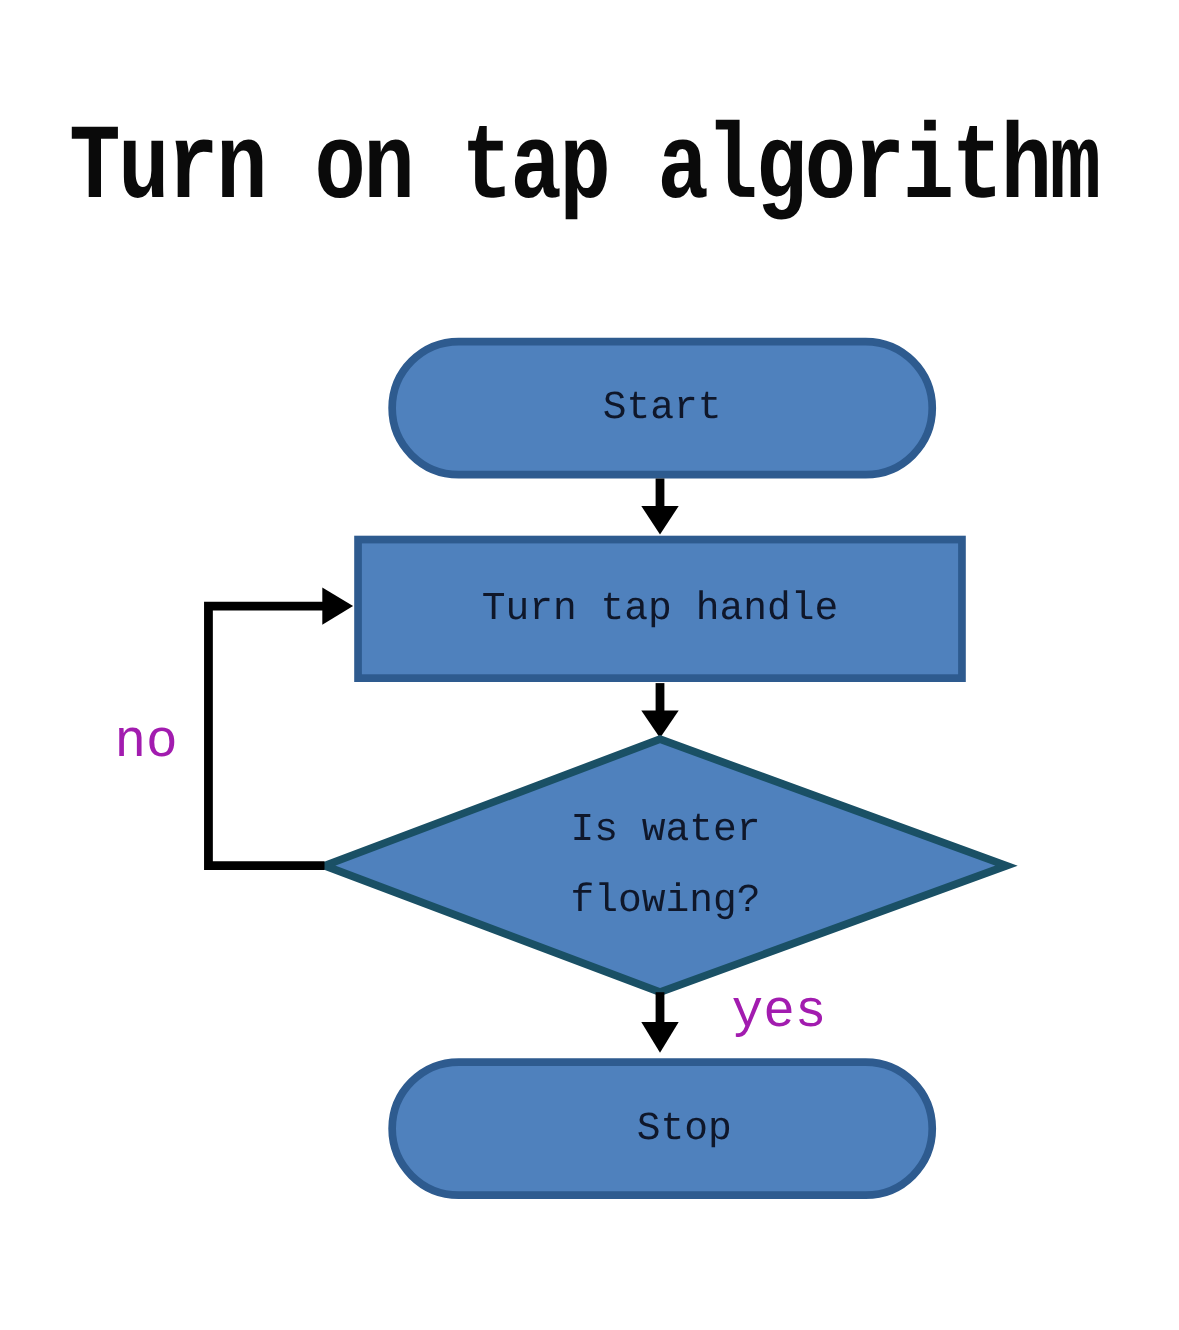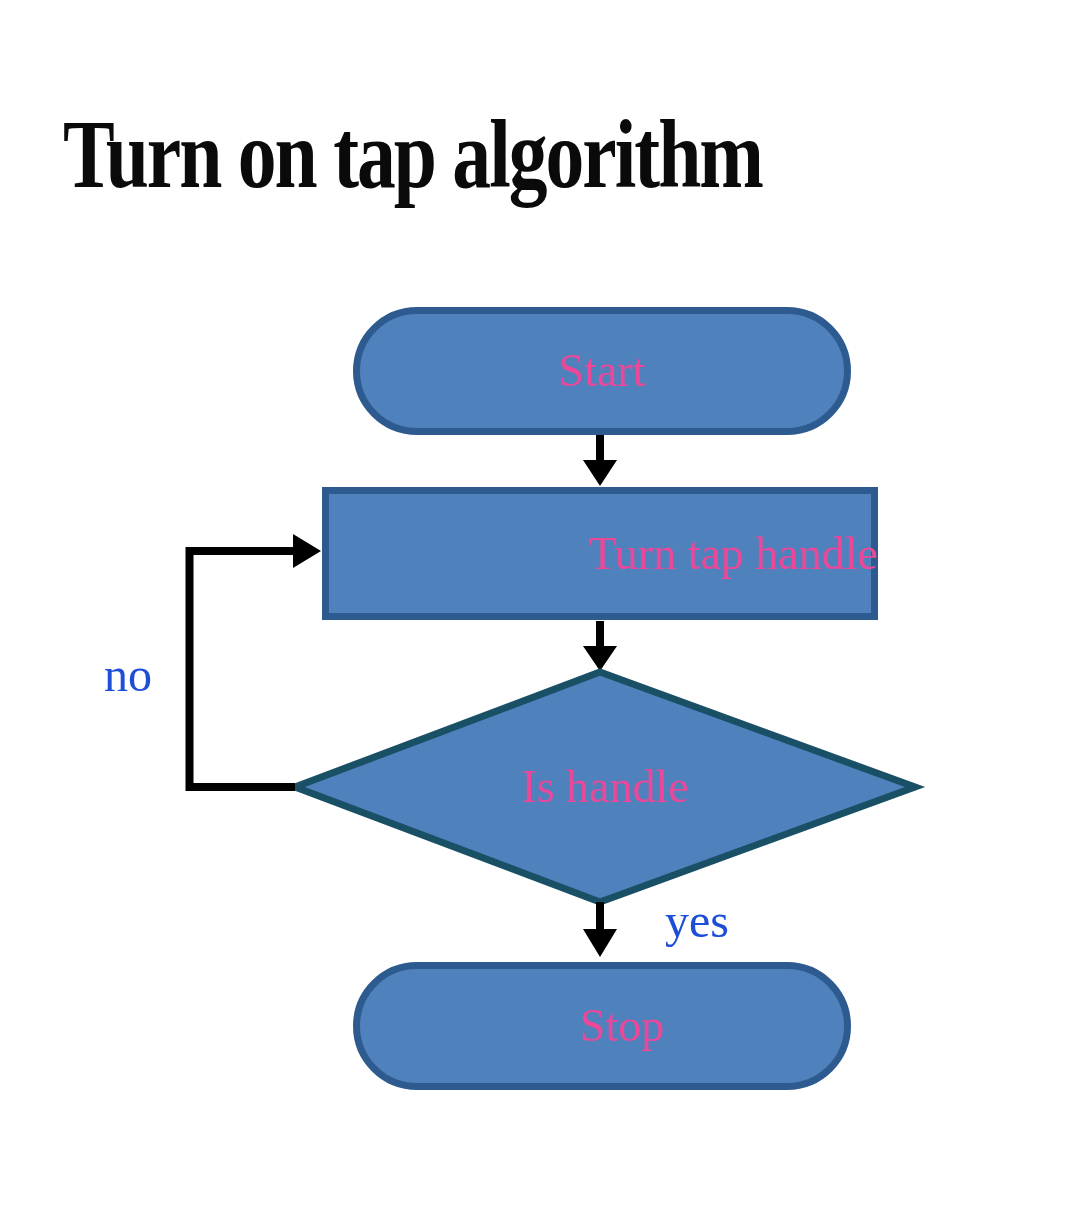--- a/index.html
+++ b/index.html
@@ -2,21 +2,21 @@
 <html><head>
 <meta charset="utf-8">
 <style>
   html, body { margin: 0; padding: 0; background: #ffffff; }
   .canvas {
     position: relative;
     width: 1016px;
     height: 1209px;
     background: #ffffff;
     overflow: hidden;
-    font-family: Liberation Serif, serif;
+    font-family: Liberation Mono, monospace;
   }
   .page-title {
     position: absolute;
     left: 63px;
     top: 106px;
     font-size: 97px;
     font-weight: 700;
     color: #0a0a0a;
     letter-spacing: -2.5px;
     white-space: nowrap;
@@ -28,31 +28,31 @@
     position: absolute;
     left: 0;
     top: 0;
   }
   .node-label {
     position: absolute;
     display: flex;
     flex-direction: column;
     align-items: center;
     justify-content: center;
-    color: #ec4899;
-    font-size: 46px;
+    color: #0f172a;
+    font-size: 36px;
     line-height: 1;
     text-align: center;
     pointer-events: none;
   }
   .node-label .line { line-height: 66px; }
   .decision-label .line { line-height: 64px; }
   .edge-label {
     position: absolute;
-    color: #1d4ed8;
+    color: #a21caf;
     font-size: 48px;
     line-height: 1;
     white-space: nowrap;
   }
 </style>
 </head>
 <body>
 
 <div class="canvas">
 
@@ -82,26 +82,27 @@
     <polygon points="293,534 293,568 321,551" fill="#000000"></polygon>
 
     <rect x="356.5" y="965.5" width="491" height="121" rx="60.5" ry="60.5" stroke-width="7" fill="#4F81BD"></rect>
     <rect x="356.5" y="965.5" width="491" height="121" rx="60.5" ry="60.5" fill="none" stroke-width="7" stroke="#2E5B8F"></rect>
   </svg>
 
   <div class="node-label" style="left:355px; top:307px; width:494px; height:128px;">
     <span class="line">Start</span>
   </div>
 
-  <div class="node-label" style="left:322px; top:487px; width:556px; height:133px;align-items:flex-end;">
+  <div class="node-label" style="left:322px; top:487px; width:556px; height:133px;">
     <span class="line">Turn tap handle</span>
   </div>
 
   <div class="node-label decision-label" style="left:295px; top:672px; width:620px; height:230px;">
-    <span class="line">Is handle</span>
+    <span class="line">Is water</span>
+    <span class="line">flowing?</span>
   </div>
 
   <div class="node-label" style="left:375px; top:962px; width:494px; height:128px;">
     <span class="line">Stop</span>
   </div>
 
   <div class="edge-label" style="left:104px; top:651px;">no</div>
 
   <div class="edge-label" style="left:665px; top:897px;">yes</div>
 

